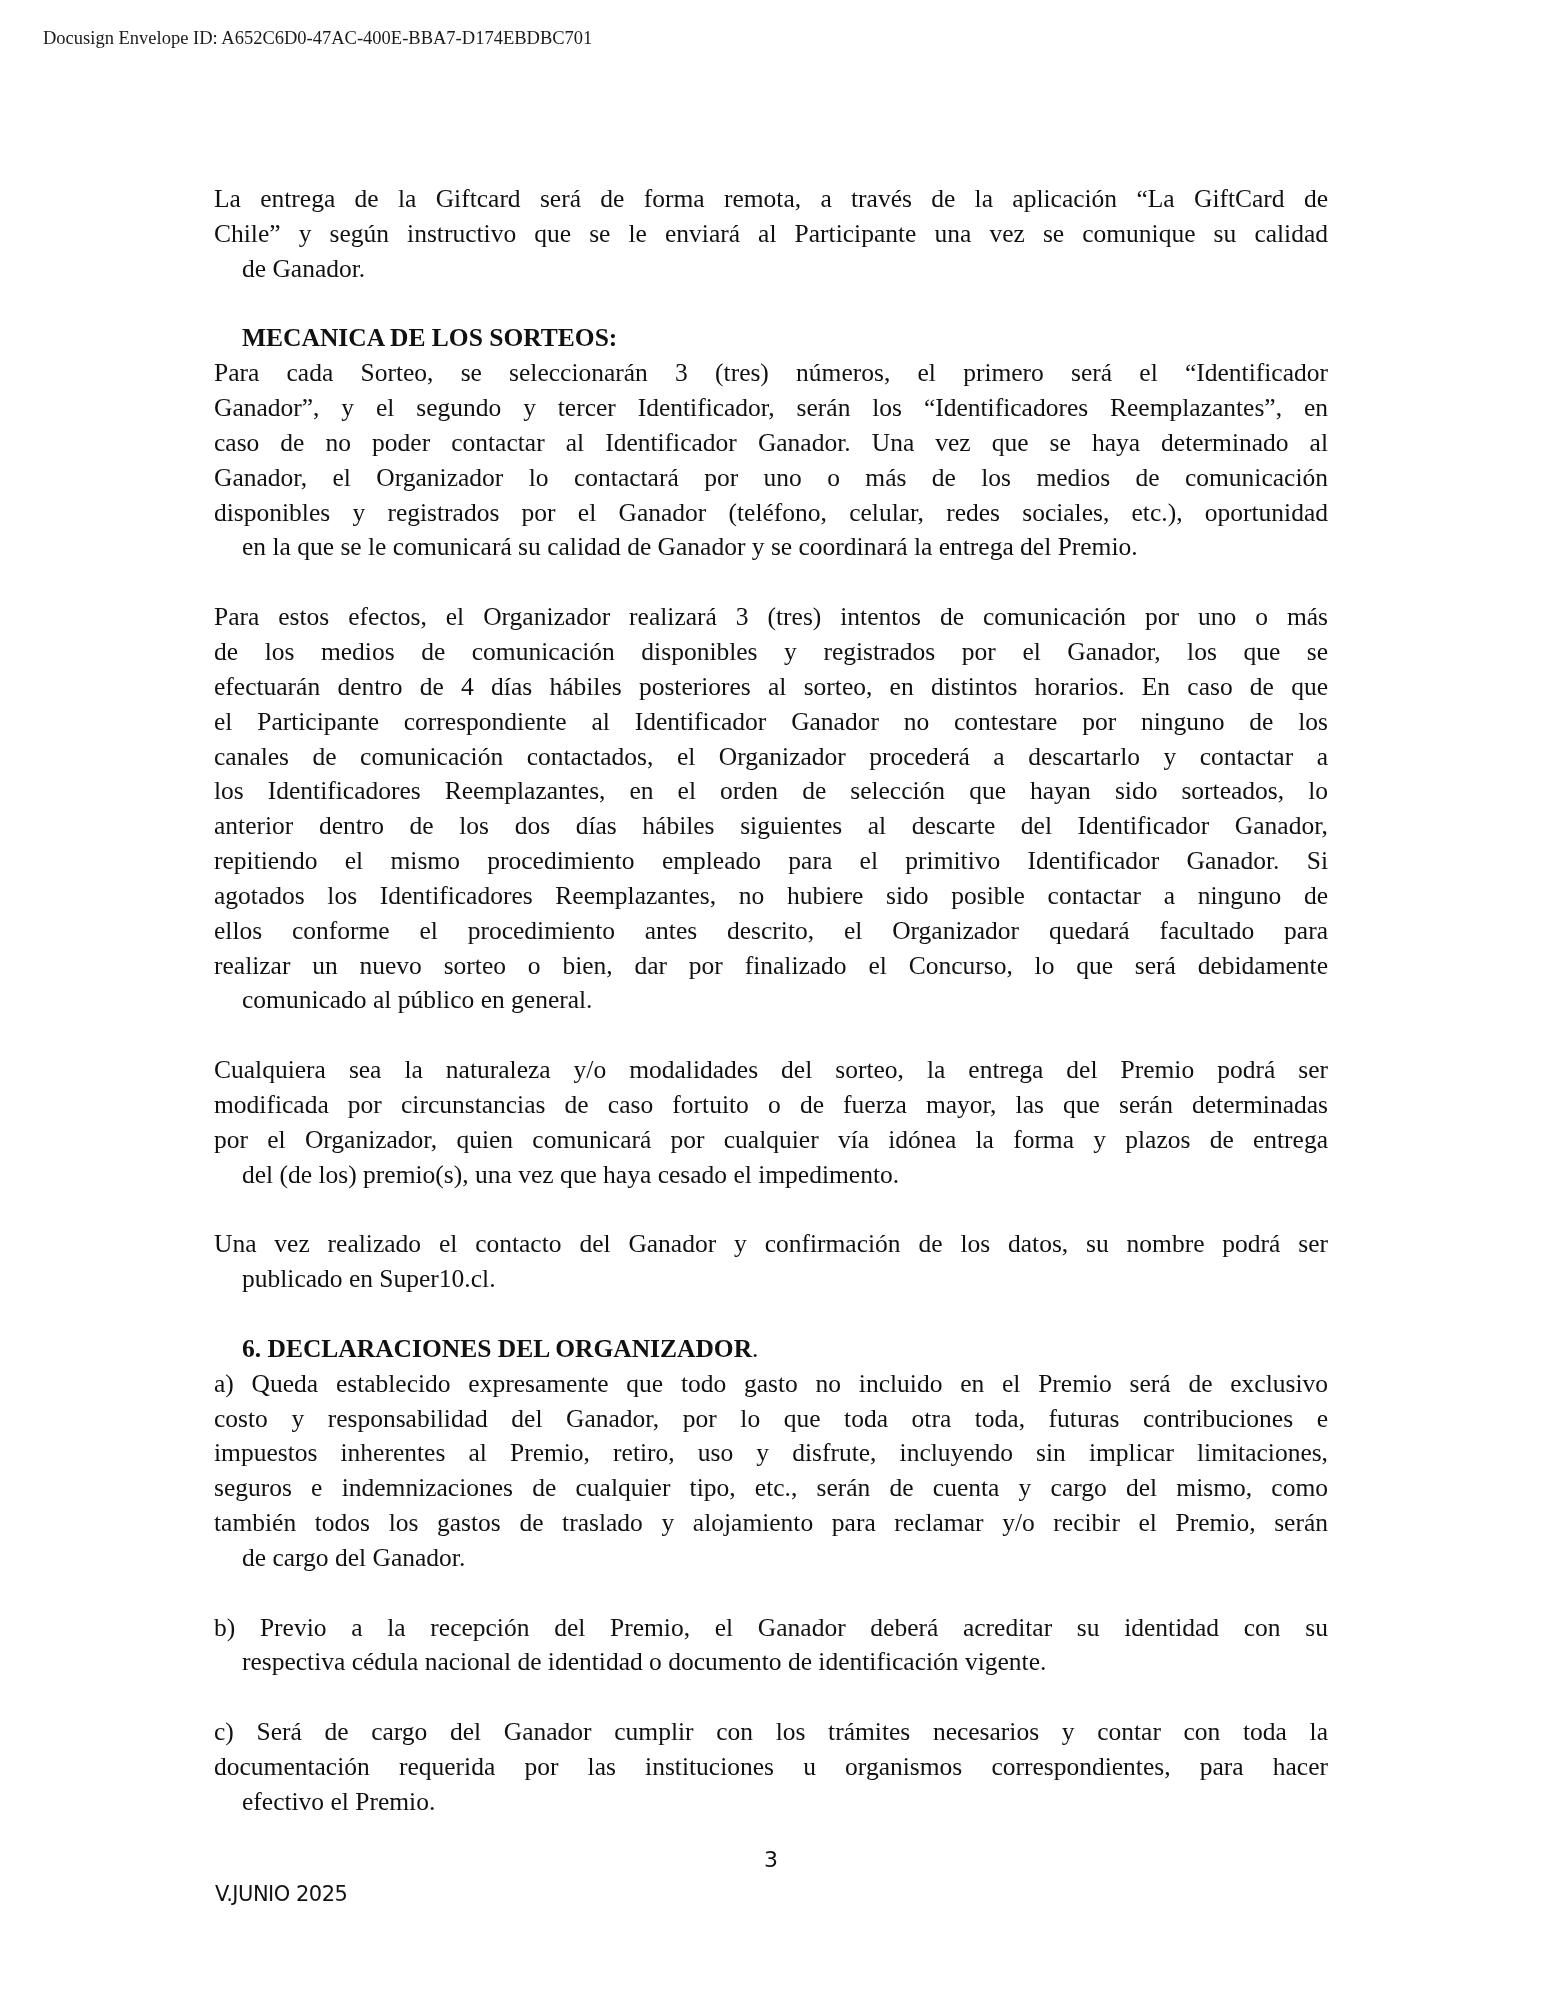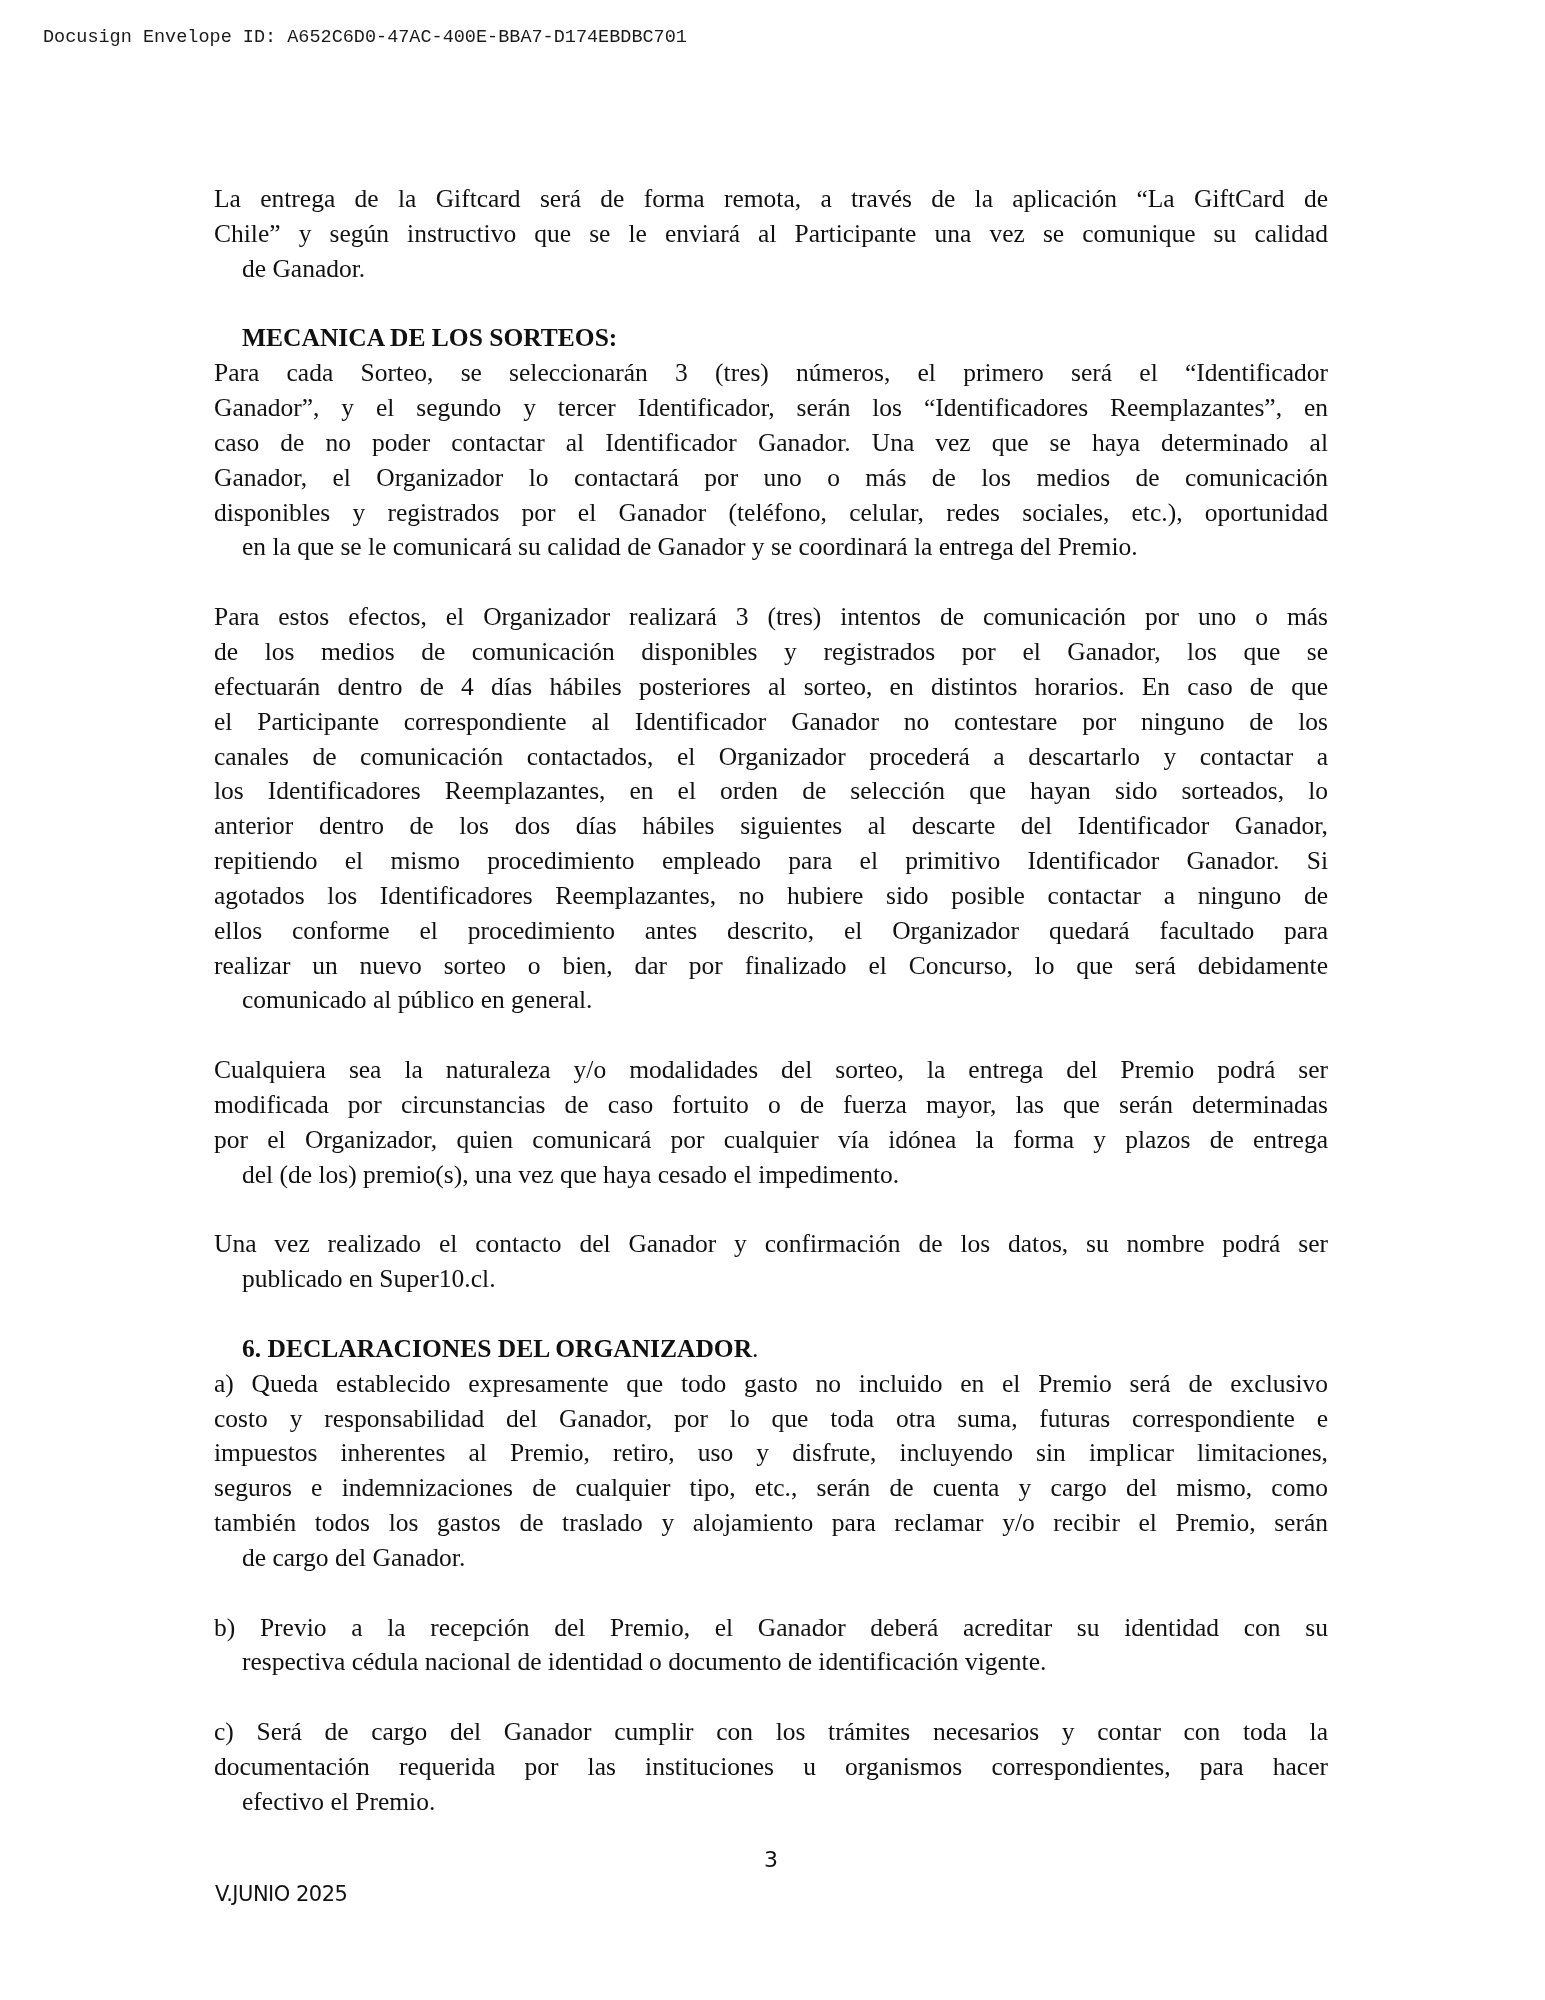--- a/index.html
+++ b/index.html
@@ -11,21 +11,21 @@
     width: 1545px;
     height: 2000px;
     position: relative;
     overflow: hidden;
     color: #111111;
   }
   .envelope-header {
     position: absolute;
     left: 43px;
     top: 27px;
-    font-family: Liberation Mono, monospace;
+    font-family: Liberation Serif, serif;
     font-size: 18.5px;
     line-height: 22px;
     color: #1a1a1a;
     white-space: nowrap;
   }
   .page-body {
     position: absolute;
     left: 214px;
     top: 182px;
     width: 1114px;
@@ -126,21 +126,21 @@
       <span class="line last">publicado en Super10.cl.</span>
     </div>
     <span class="blank small"></span>
   </div>
 
   <div class="para">
     <span class="line last heading"><span>6. DECLARACIONES DEL ORGANIZADOR</span><span class="plain">.</span></span>
 
     <div class="para">
       <span class="line">a) Queda establecido expresamente que todo gasto no incluido en el Premio será de exclusivo</span>
-      <span class="line">costo y responsabilidad del Ganador, por lo que toda otra suma, futuras correspondiente e</span>
+      <span class="line">costo y responsabilidad del Ganador, por lo que toda otra toda, futuras contribuciones e</span>
       <span class="line">impuestos inherentes al Premio, retiro, uso y disfrute, incluyendo sin implicar limitaciones,</span>
       <span class="line">seguros e indemnizaciones de cualquier tipo, etc., serán de cuenta y cargo del mismo, como</span>
       <span class="line">también todos los gastos de traslado y alojamiento para reclamar y/o recibir el Premio, serán</span>
       <span class="line last">de cargo del Ganador.</span>
     </div>
     <span class="blank"></span>
 
     <div class="para">
       <span class="line">b) Previo a la recepción del Premio, el Ganador deberá acreditar su identidad con su</span>
       <span class="line last">respectiva cédula nacional de identidad o documento de identificación vigente.</span>

